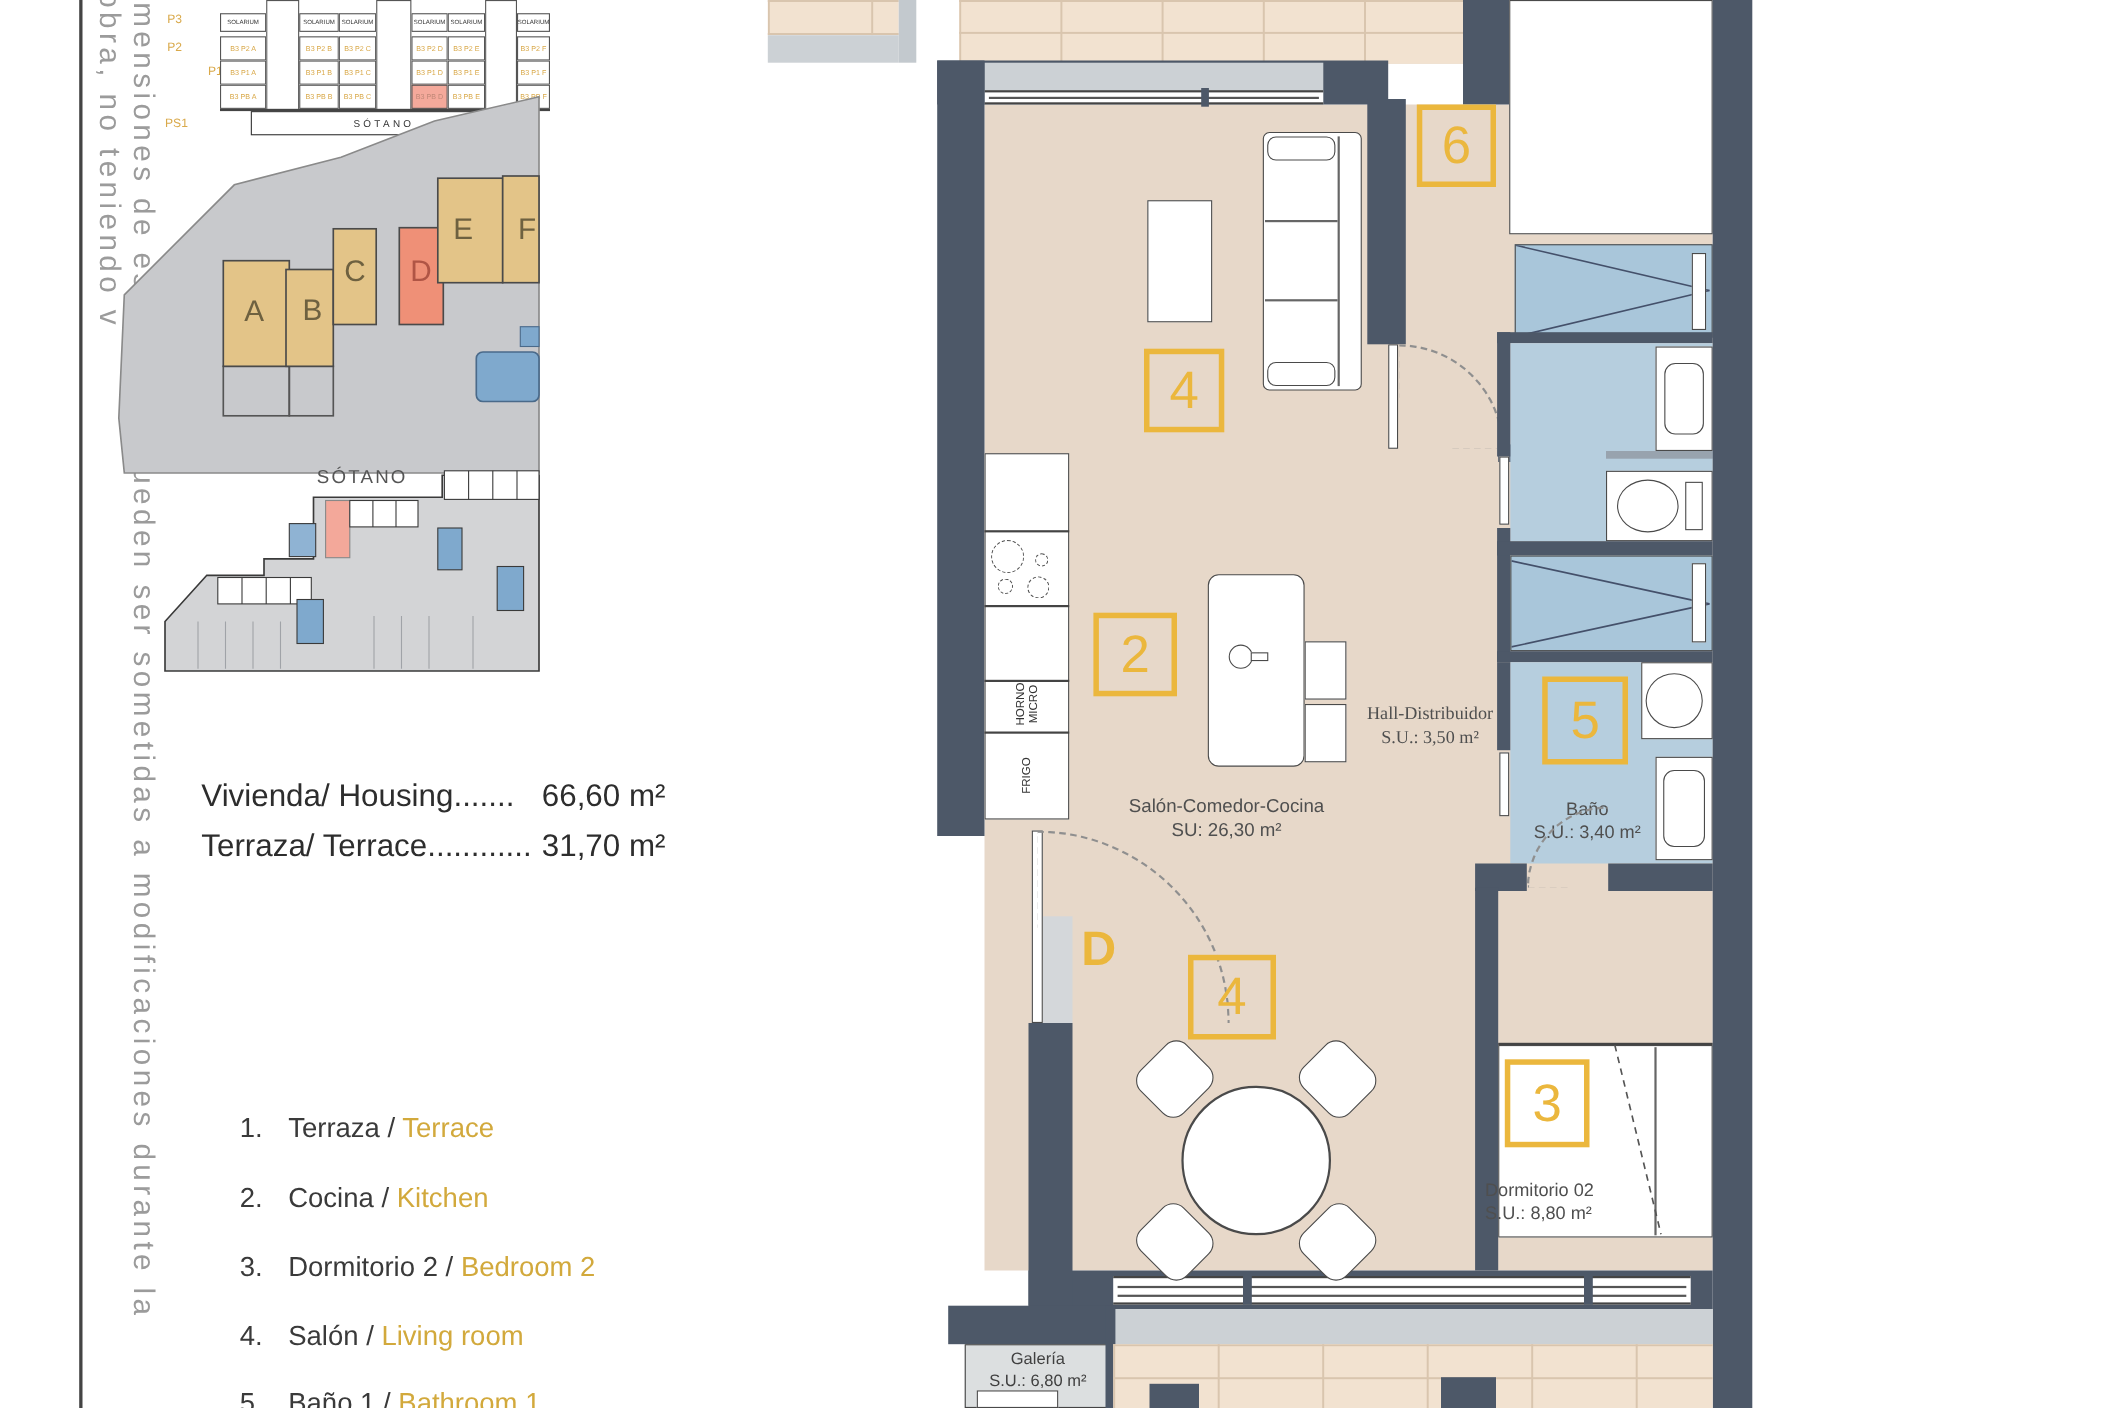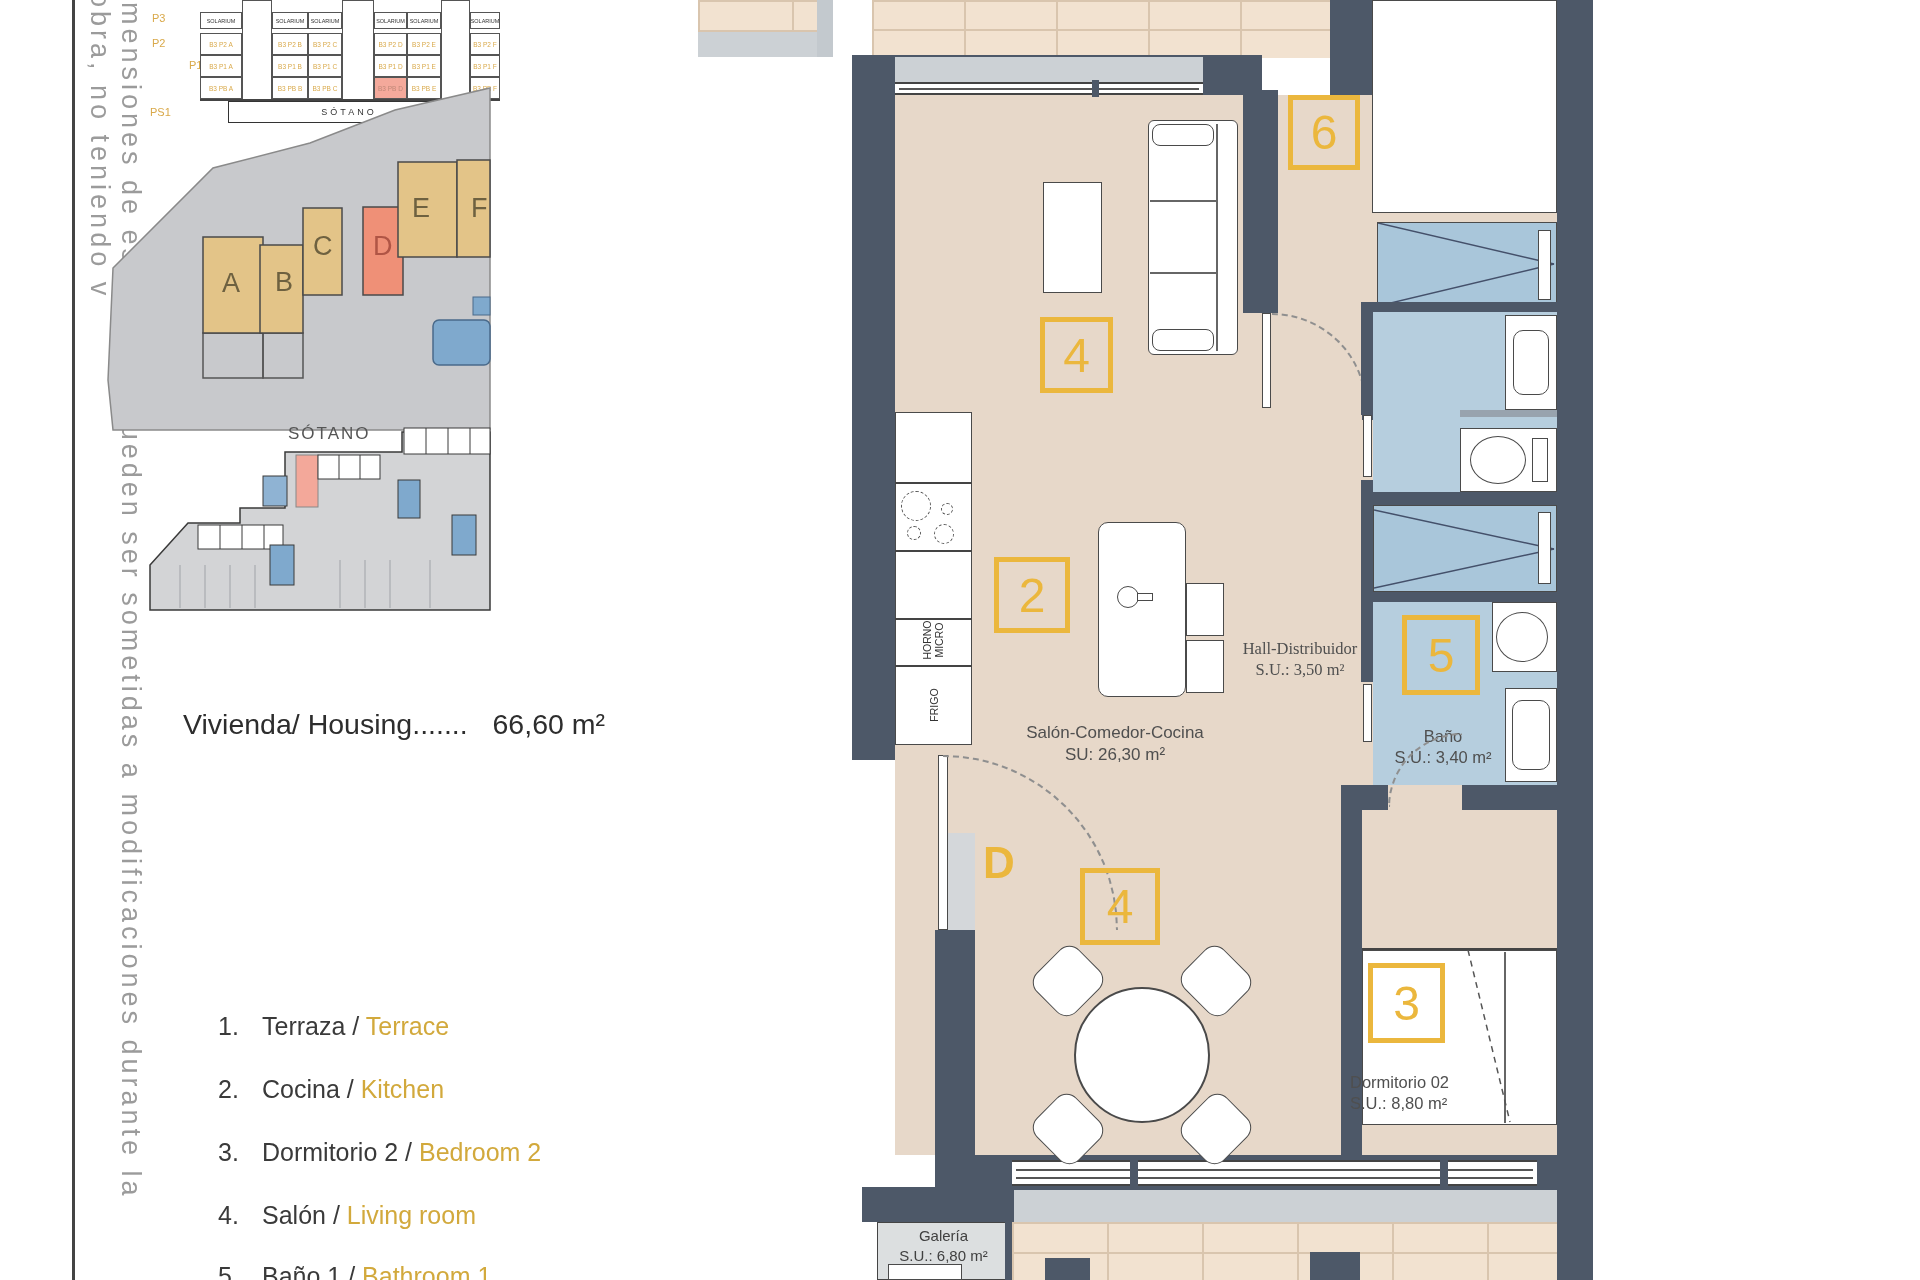--- a/index.html
+++ b/index.html
@@ -138,20 +138,24 @@
       <line x1="250" y1="140" x2="250" y2="188"></line>
         <line x1="290" y1="140" x2="290" y2="188"></line>
     </g>
   </svg>
 
   <div class="abs" style="left:183px;top:702px;">
     <div class="sumrow">
       <span>Vivienda/ Housing.......</span>
       <span>66,60 m²</span>
     </div>
+    <div class="sumrow">
+      <span>Terraza/ Terrace............</span>
+      <span>31,70 m²</span>
+    </div>
   </div>
 
   <div class="legitem" style="left:218px;top:1012px;">
     <span class="num">1.</span>
     <span><span class="es">Terraza / </span><span class="en">Terrace</span></span>
   </div>
   <div class="legitem" style="left:218px;top:1075px;">
     <span class="num">2.</span>
     <span><span class="es">Cocina / </span><span class="en">Kitchen</span></span>
   </div>

